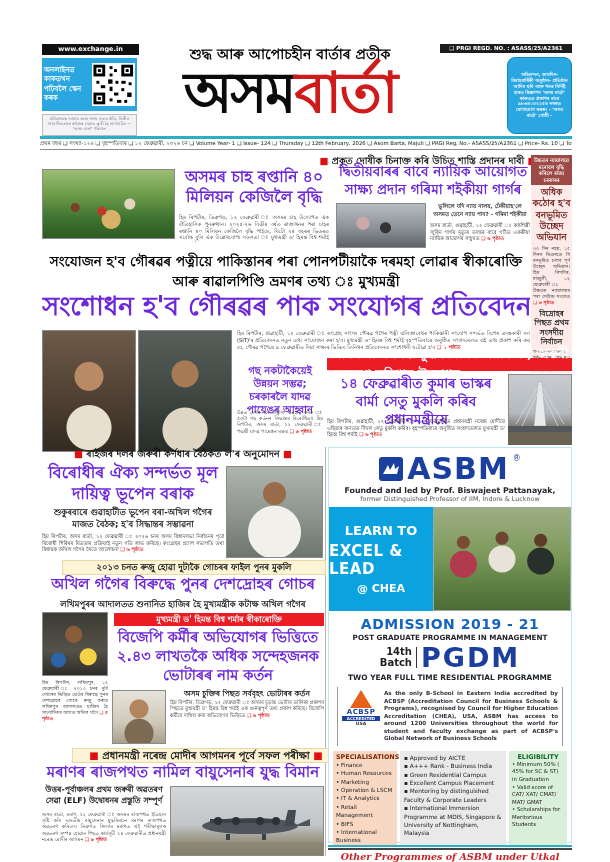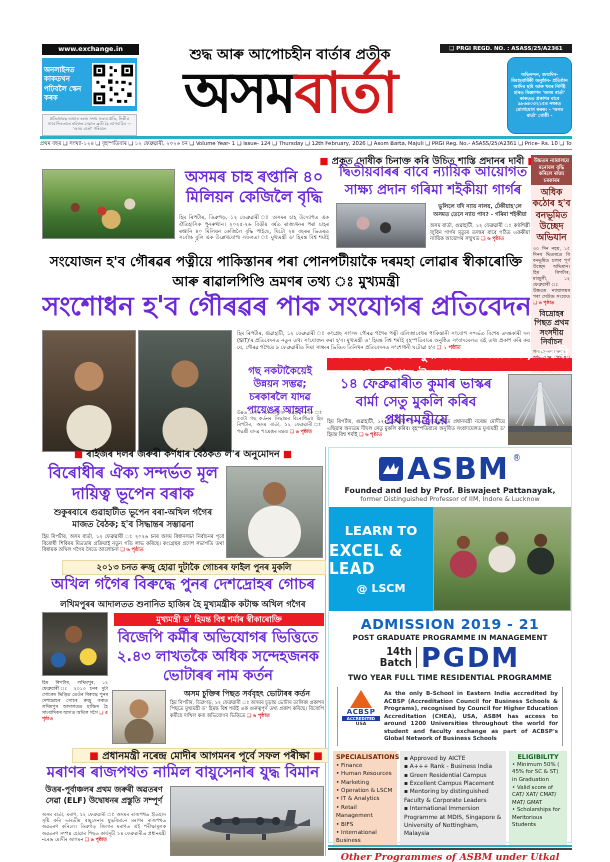--- a/index.html
+++ b/index.html
@@ -246,21 +246,21 @@
       <span style="font-size:30px;font-weight:bold;color:#1b3f9e;letter-spacing:1px;line-height:1;">ASBM</span>
       <span style="font-size:8px;color:#1b3f9e;align-self:flex-start;">®</span>
     </div>
     <div class="c b adtxt" style="font-size:7.8px;margin-top:2px;">Founded and led by Prof. Biswajeet Pattanayak,</div>
     <div class="c" style="font-size:6.4px;color:#555;">former Distinguished  Professor of IIM, Indore &amp; Lucknow</div>
 
     <div style="display:flex;margin-top:4px;height:104px;border-radius:31px;">
       <div style="width:104px;background:#0aa3e0;color:#fff;display:flex;flex-direction:column;justify-content:center;align-items:center;gap:4px;">
         <span style="font-size:13px;font-weight:bold;">LEARN TO</span>
         <span style="font-size:15px;font-weight:bold;letter-spacing:0.5px;">EXCEL &amp; LEAD</span>
-        <span style="font-size:11px;font-weight:bold;">@ LSCM</span>
+        <span style="font-size:11px;font-weight:bold;">@ CHEA</span>
       </div>
       <div style="flex:1;box-shadow:0 0 0 1px #9a9 inset;background:
         radial-gradient(circle at 22% 55%, #b03a4e 0 13px, transparent 14px),
         radial-gradient(circle at 50% 50%, #e8e2d8 0 13px, transparent 14px),
         radial-gradient(circle at 78% 52%, #27302b 0 13px, transparent 14px),
         radial-gradient(circle at 22% 34%, #7a4a33 0 6px, transparent 7px),
         radial-gradient(circle at 50% 30%, #6d4530 0 6px, transparent 7px),
         radial-gradient(circle at 78% 32%, #5e3c2a 0 6px, transparent 7px),
         linear-gradient(180deg,#9fae84 0%,#7d9a5c 45%,#5d8043 75%,#4c6b36 100%);"></div>
     </div>

